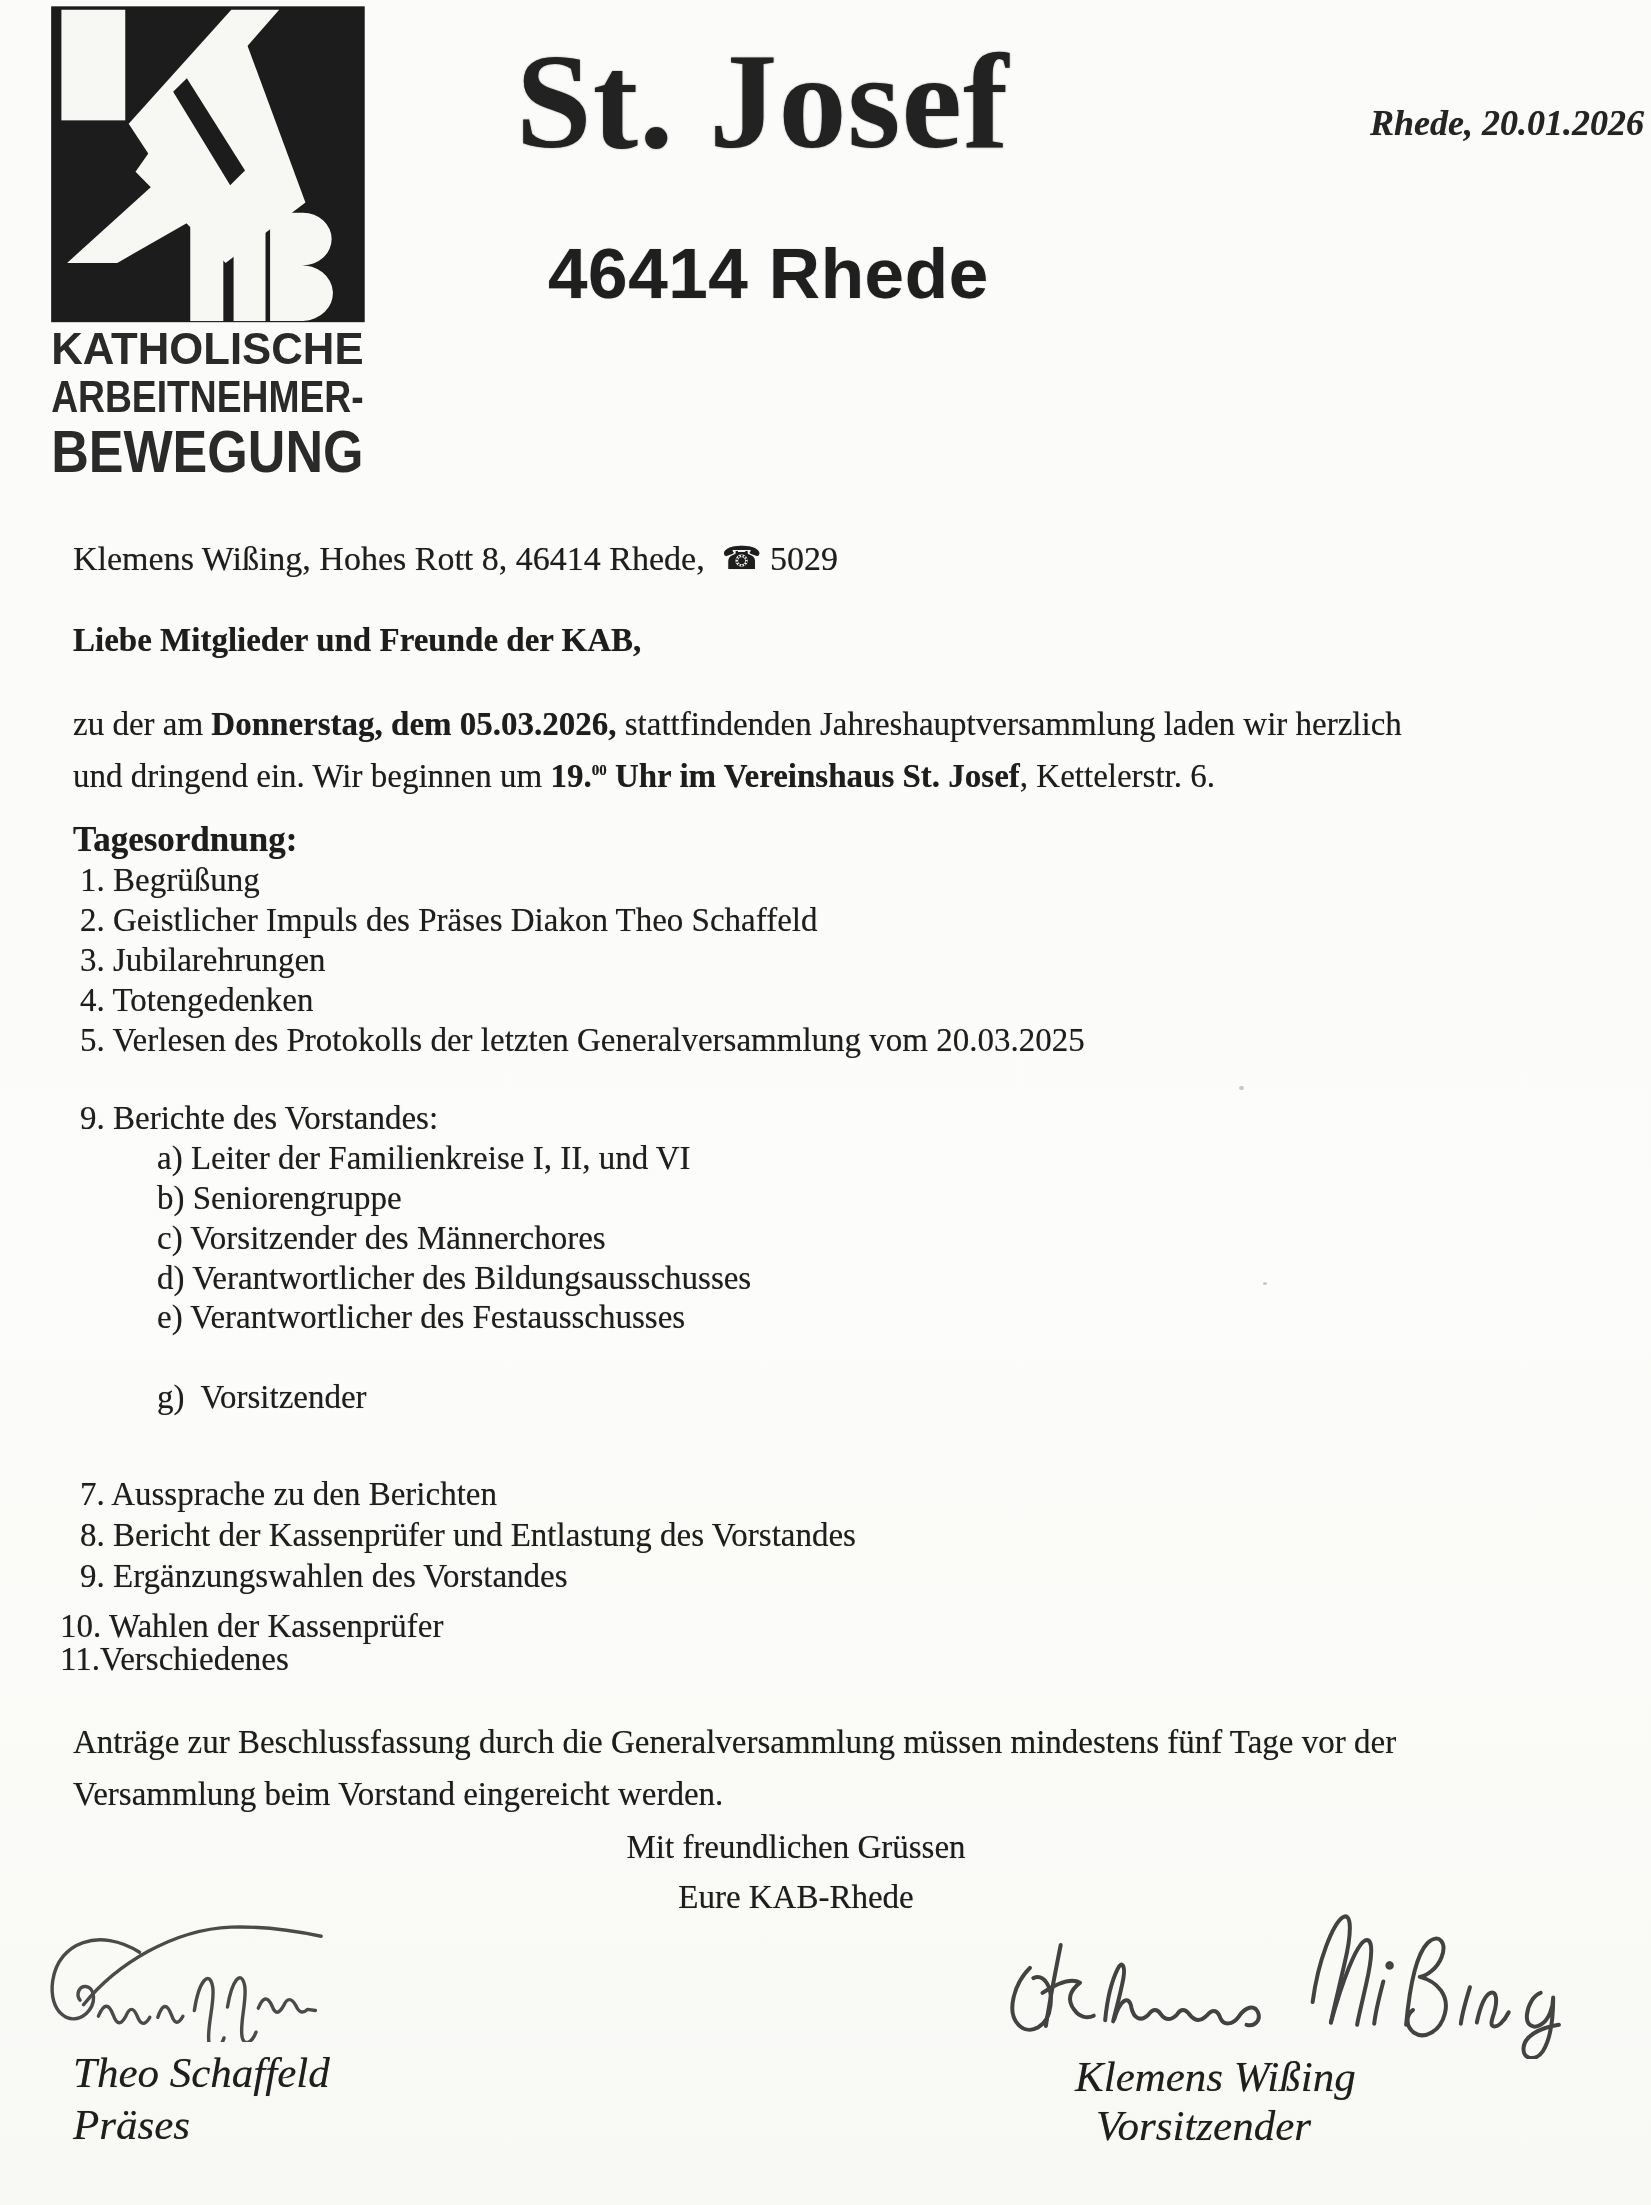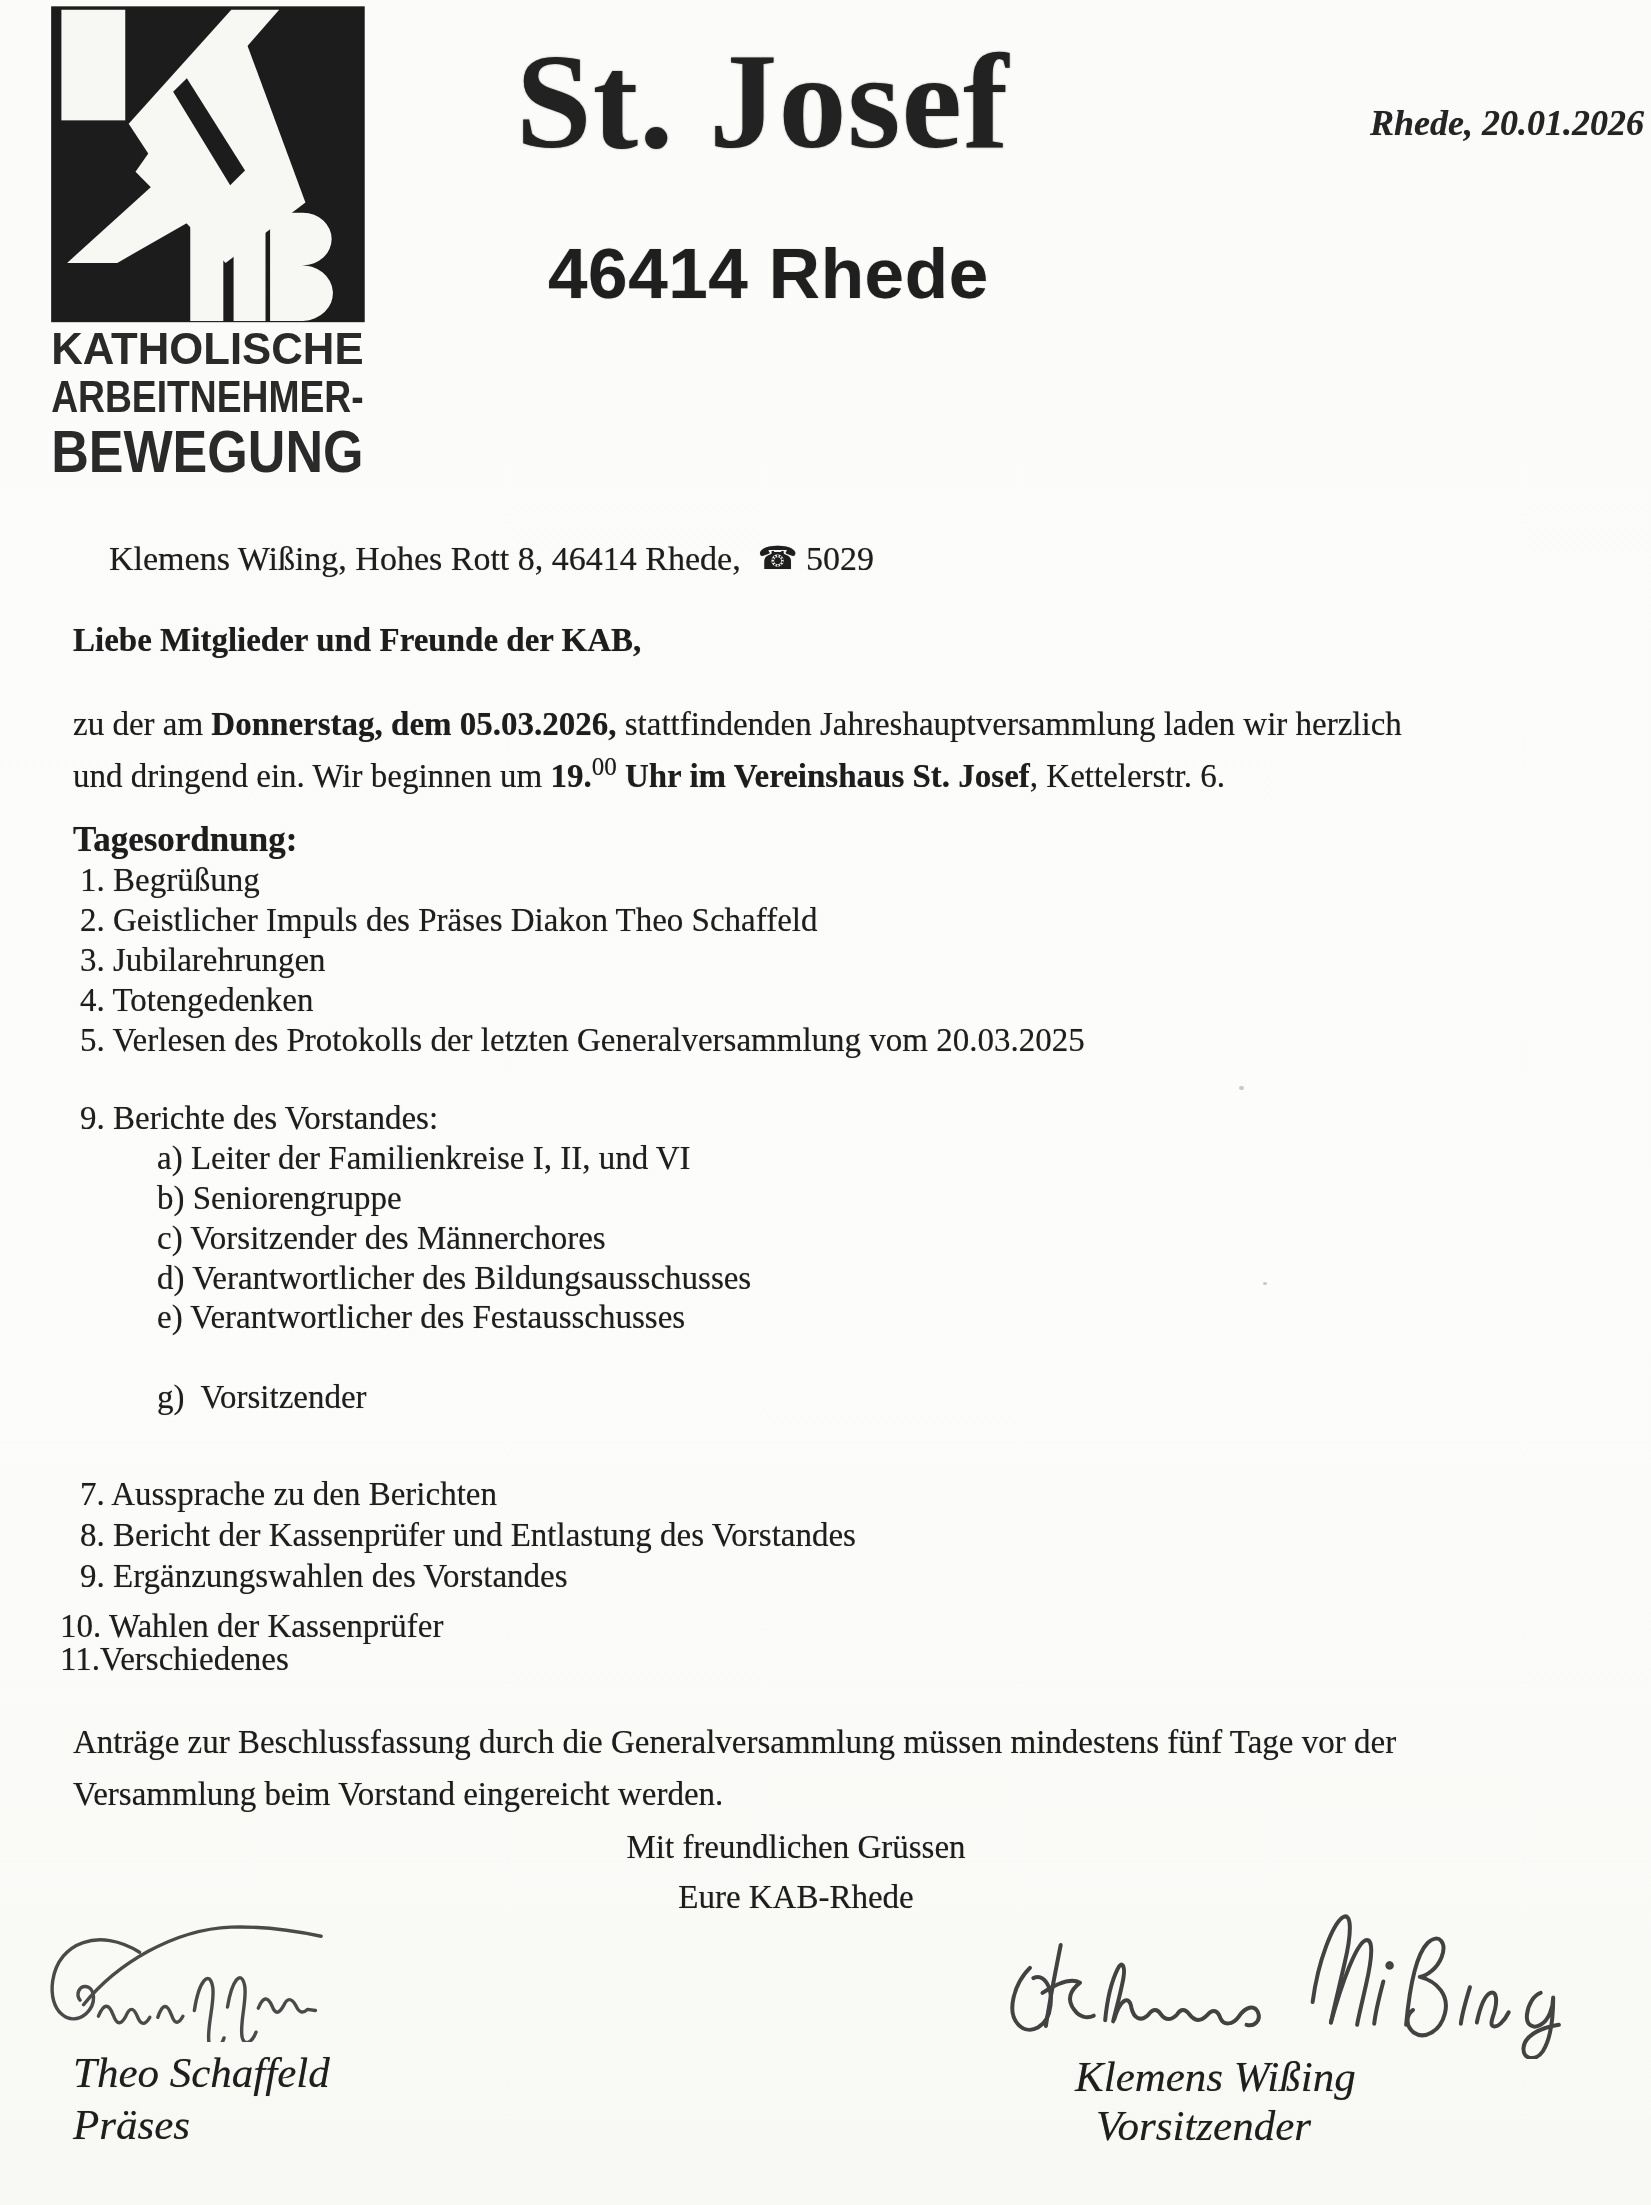--- a/index.html
+++ b/index.html
@@ -18,23 +18,23 @@
     text-shadow:0 0 1.7px rgba(20,20,20,.5);
   }
   .subtitle{
     font-family:"Liberation Sans","DejaVu Sans",sans-serif;
     font-size:71px;font-weight:700;letter-spacing:0.6px;color:#1f1f1f;
     text-shadow:0 0 1.1px rgba(20,20,20,.45);
   }
   .dateline{font-size:36px;font-style:italic;font-weight:700;color:#242424;}
   .body-text{font-size:33px;color:#1d1d1d;}
   .bold{font-weight:700;}
-  .contact{font-size:34px;margin-left:36px;}
+  .contact{font-size:34px;}
   .phone-glyph{font-family:"DejaVu Sans",sans-serif;font-size:32px;position:relative;top:-1.1px;}
-  sup.hrs{font-size:25px;vertical-align:super;line-height:0;font-weight:400;margin-top:19px;}
+  sup.hrs{font-size:15px;vertical-align:super;line-height:0;font-weight:700;margin-top:19px;}
   .agenda-line{font-size:33px;}
   .closing-block{text-align:center;}
   .sig-name{font-size:43px;font-style:italic;}
   .speck{position:absolute;border-radius:50%;background:#c8c8c4;}
 </style>
 </head>
 <body>
 
 <div class="page">
 

